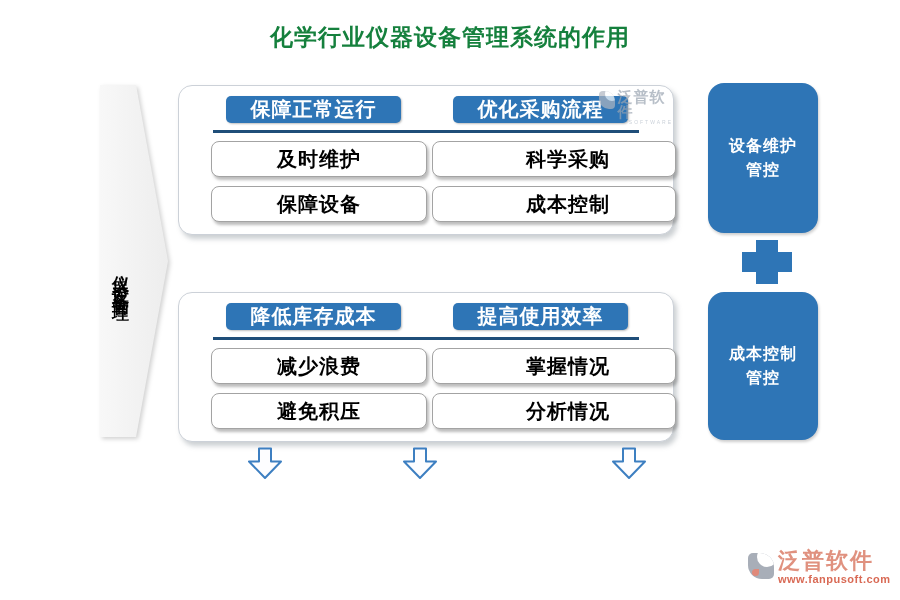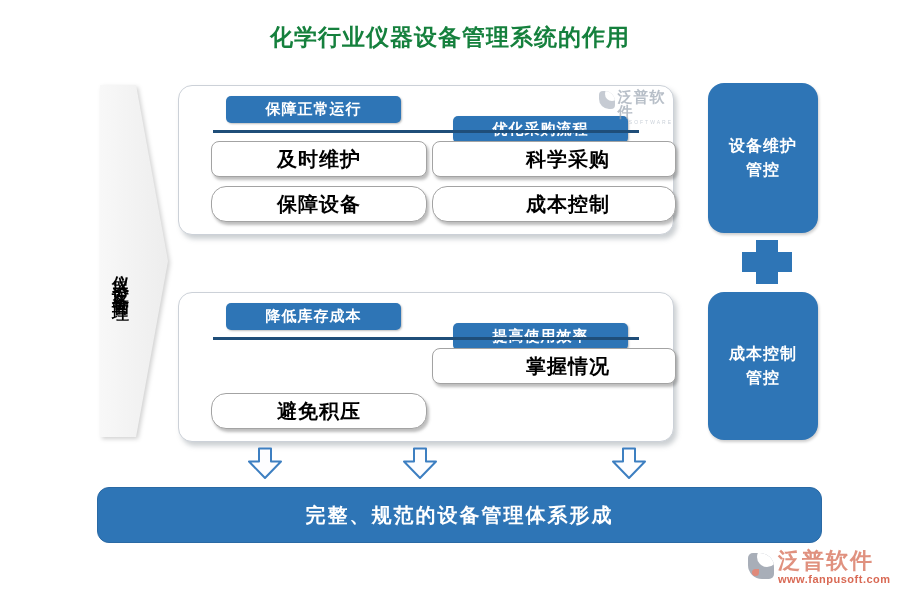--- a/index.html
+++ b/index.html
@@ -21,33 +21,33 @@
     position:absolute;left:9px;top:55%;transform:translateY(-50%);
     writing-mode:vertical-lr;text-orientation:upright;
     font-size:17px;font-weight:800;letter-spacing:6px;color:#000;}
   
   .panel{position:absolute;left:178px;width:494px;height:148px;background:#fff;
     border:1px solid #ccd1d8;border-radius:14px;
     box-shadow:3px 4px 5px rgba(110,120,130,0.35);}
   .panel1{top:85px;}
   .panel2{top:292px;}
   .hdr{position:absolute;top:10px;width:175px;height:27px;border-radius:5px;
-    background:#2E75B6;color:#fff;font-size:15px;font-weight:800;
+    background:#2E75B6;color:#fff;font-size:20px;font-weight:800;
     display:flex;align-items:center;justify-content:center;letter-spacing:1px;
     box-shadow:1px 1px 2px rgba(0,0,0,0.25);}
   .hdr-l{left:47px;}
-  .hdr-r{left:274px;margin-top:20px;}
+  .hdr-r{left:274px;}
   .divider{position:absolute;top:44px;left:34px;width:426px;height:3px;background:#1F4E79;}
   .item{position:absolute;width:214px;height:34px;background:#fff;
     border:1px solid #a3a3a3;border-radius:8px;
     box-shadow:2px 3px 3px rgba(90,90,90,0.40);
     display:flex;align-items:center;justify-content:center;
     font-size:20px;font-weight:800;color:#000;letter-spacing:1px;}
   .col-l{left:32px;} .col-r{left:253px;padding-left:28px;}
-  .row-1{top:55px;} .row-2{top:100px;border-radius:15px;}
+  .row-1{top:55px;} .row-2{top:100px;}
   
   .watermark{position:absolute;left:420px;top:3px;display:flex;align-items:flex-start;
     gap:3px;opacity:0.7;z-index:3;}
   .wm-glyph{width:18px;height:18px;margin-top:2px;background:#aeb6c1;
     border-radius:4px 10px 4px 10px;position:relative;overflow:hidden;}
   .wm-glyph::after{content:"";position:absolute;left:6px;top:-4px;width:14px;height:14px;
     background:#fff;border-radius:50%;}
   .wm-body{display:flex;flex-direction:column;line-height:1;}
   .wm-name{font-size:15px;font-weight:800;color:#9aa4b1;letter-spacing:1px;}
   .wm-sub{font-size:5px;color:#b5bec9;letter-spacing:2px;margin-top:1px;text-align:right;}
@@ -108,22 +108,24 @@
         <span class="wm-name">泛普软件</span>
         <span class="wm-sub">SOFTWARE</span>
       </span>
     </div>
   </section>
 
   <section class="panel panel2">
     <div class="hdr hdr-r">提高使用效率</div>
     <div class="hdr hdr-l">降低库存成本</div>
     <div class="divider"></div>
+    <div class="item col-l row-1">减少浪费</div>
     <div class="item col-r row-1">掌握情况</div>
     <div class="item col-l row-2">避免积压</div>
+    <div class="item col-r row-2">分析情况</div>
   </section>
 
   <div class="rbox rbox1">
     <span>设备维护</span>
     <span>管控</span>
   </div>
 
   <div class="plus">
     <div class="pv"></div>
     <div class="ph"></div>
@@ -137,21 +139,20 @@
   <svg class="darrow da-1" viewBox="0 0 36 33">
     <path d="M12 1.5 H24 V14.5 H34 L18 31 L2 14.5 H12 Z" fill="#fdfdff" stroke="#3d7fc1" stroke-width="2" stroke-linejoin="round"></path>
   </svg>
   <svg class="darrow da-2" viewBox="0 0 36 33">
     <path d="M12 1.5 H24 V14.5 H34 L18 31 L2 14.5 H12 Z" fill="#fdfdff" stroke="#3d7fc1" stroke-width="2" stroke-linejoin="round"></path>
   </svg>
   <svg class="darrow da-3" viewBox="0 0 36 33">
     <path d="M12 1.5 H24 V14.5 H34 L18 31 L2 14.5 H12 Z" fill="#fdfdff" stroke="#3d7fc1" stroke-width="2" stroke-linejoin="round"></path>
   </svg>
 
-  <div class="bottom-bar">完整、规范的设备管理体系形成</div>
 
   <div class="brand">
     <span class="brand-glyph"></span>
     <span class="brand-body">
       <span class="brand-name">泛普软件</span>
       <span class="brand-url">www.fanpusoft.com</span>
     </span>
   </div>
 
 </div>

